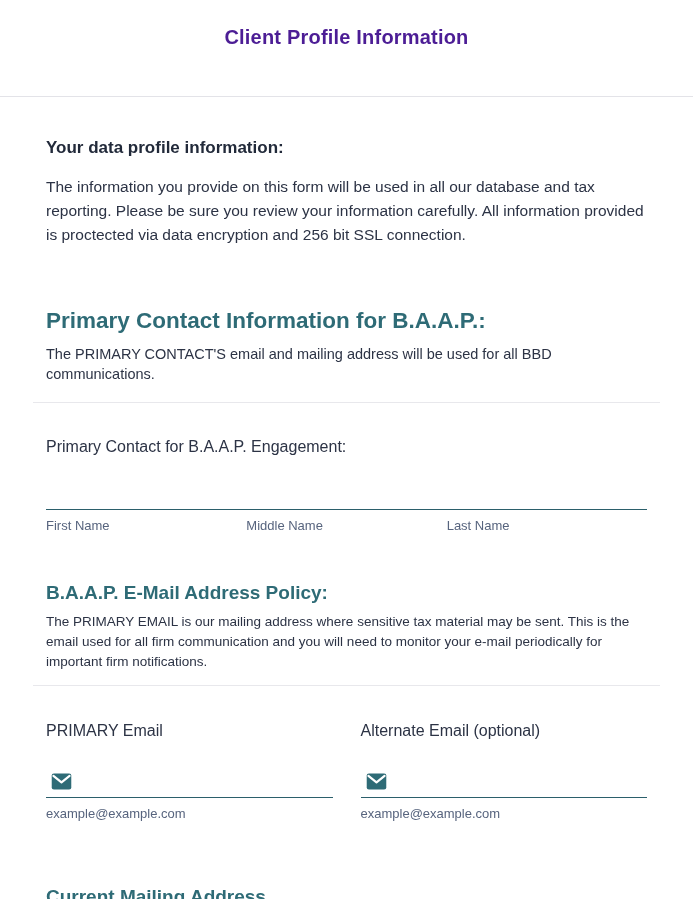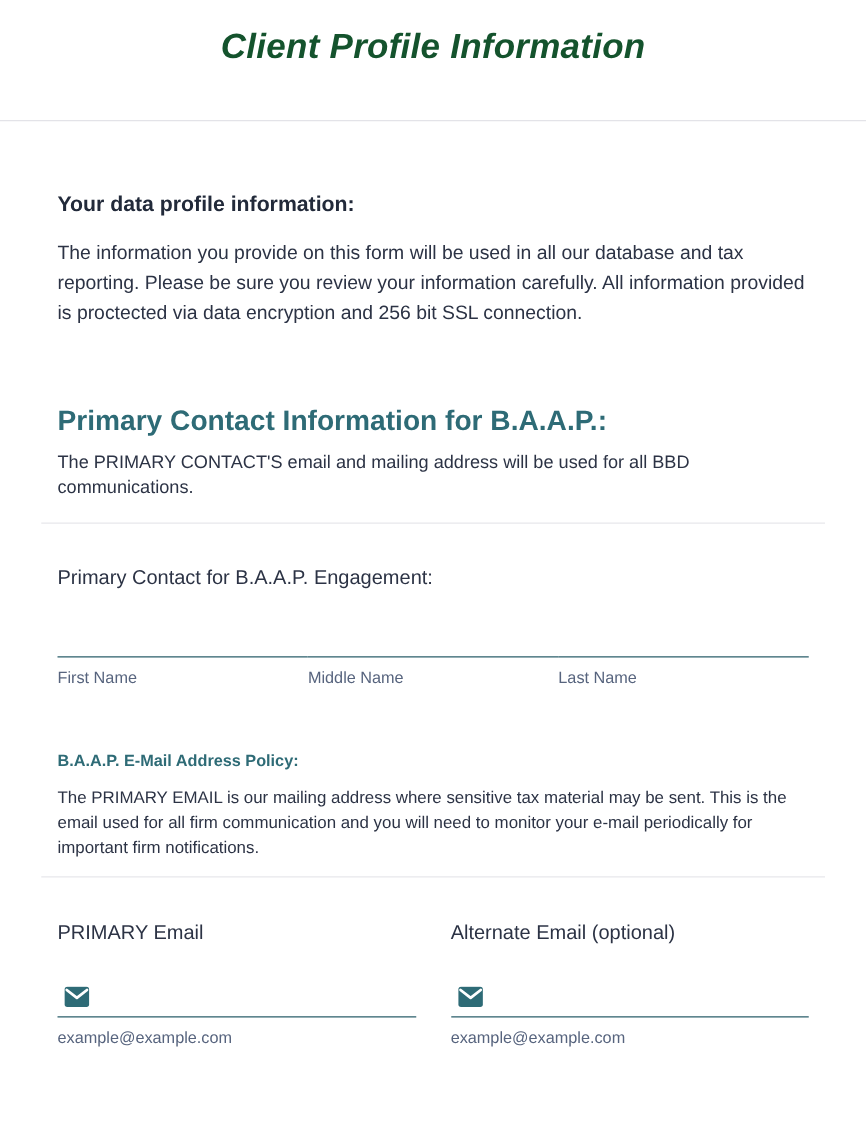--- a/index.html
+++ b/index.html
@@ -13,39 +13,38 @@
 
   
   .form-header {
     height: 97px;
     padding-top: 19px;
     text-align: center;
     border-bottom: 1px solid #e3e3e8;
     background: #ffffff;
   }
   .form-title {
-    font-size: 28px;
-    font-weight: 700;
-    color: #14532d;
+    font-size: 20px;
+    font-weight: 700;
+    color: #4c1d95;
     letter-spacing: 0.2px;
     line-height: 36px;
-    font-style: italic;
   }
 
   
   .content { padding: 0; }
   .pad { padding-left: 46px; padding-right: 46px; }
   hr.section-divider {
     border: none;
     border-top: 1px solid #e8e8ec;
     margin: 0 33px;
   }
 
   
-  .intro { margin-top: 57px; }
+  .intro { margin-top: 41px; }
   .intro-heading {
     font-size: 17px;
     font-weight: 700;
     color: #222a3a;
   }
   .intro-body {
     margin-top: 17px;
     font-size: 15.5px;
     line-height: 24px;
     color: #2c3345;
@@ -98,21 +97,21 @@
     margin-top: 8px;
     font-size: 13px;
     font-weight: 400;
     color: #57647e;
     line-height: 16px;
   }
 
   
   .section-2 { margin-top: 47px; }
   .section-heading-md {
-    font-size: 13px;
+    font-size: 19px;
     font-weight: 700;
     color: #2e6b76;
     line-height: 24px;
   }
   .policy-body {
     margin-top: 7px;
     font-size: 13.5px;
     font-weight: 500;
     line-height: 20px;
     color: #2c3345;

